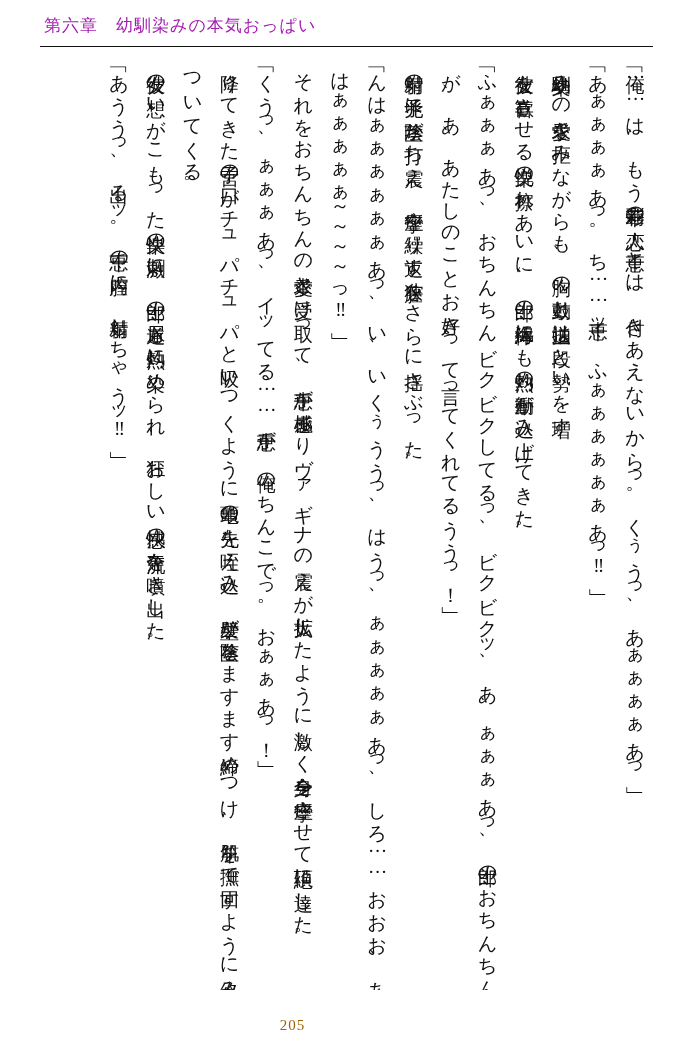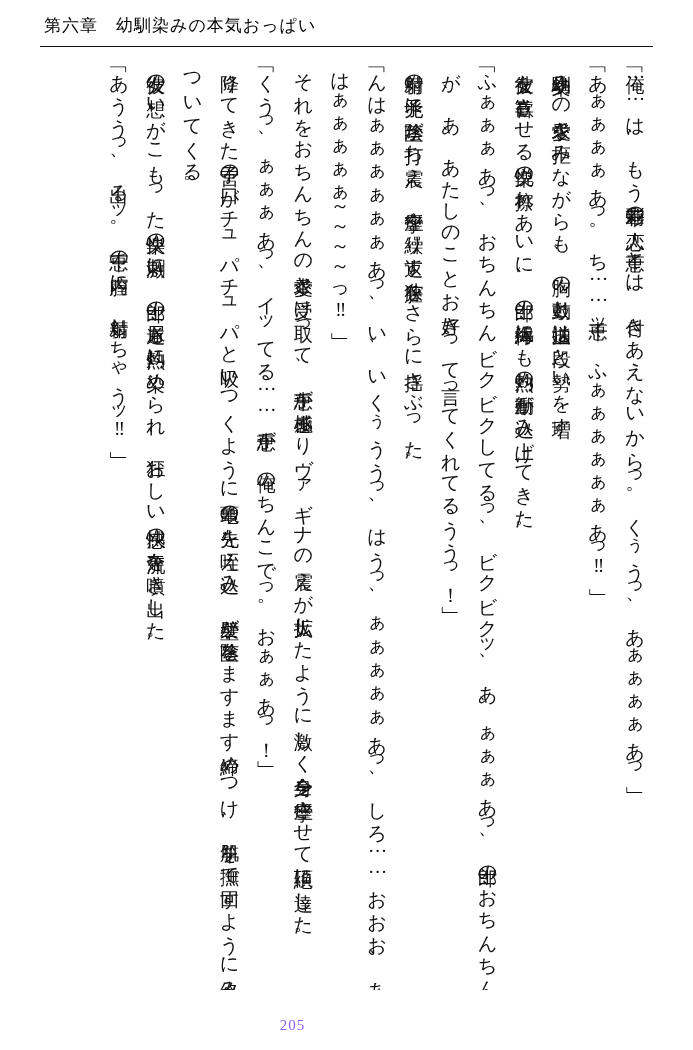--- a/index.html
+++ b/index.html
@@ -27,21 +27,21 @@
 
   
   .header {
     position: absolute;
     top: 14px;
     left: 44px;
     right: 44px;
     height: 30px;
     font-size: 17px;
     letter-spacing: 1px;
-    color: #000000;
+    color: #a21caf;
     white-space: nowrap;
   }
   .header .chapter-num {
     margin-right: 18px;
   }
   .header .chapter-title {
   }
 
   .rule {
     position: absolute;
@@ -76,21 +76,21 @@
   }
 
   .folio {
     position: absolute;
     bottom: 16px;
     left: 0;
     width: 585px;
     text-align: center;
     font-size: 15px;
     letter-spacing: 1px;
-    color: #8b5cf6;
+    color: #a16207;
     font-family: "Liberation Serif", "DejaVu Serif", serif;
   }
 </style>
 </head>
 <body>
 
 <div class="page">
 
   <div class="header">
     <span class="chapter-num">第六章</span><span class="chapter-title">幼馴染みの本気おっぱい</span>

